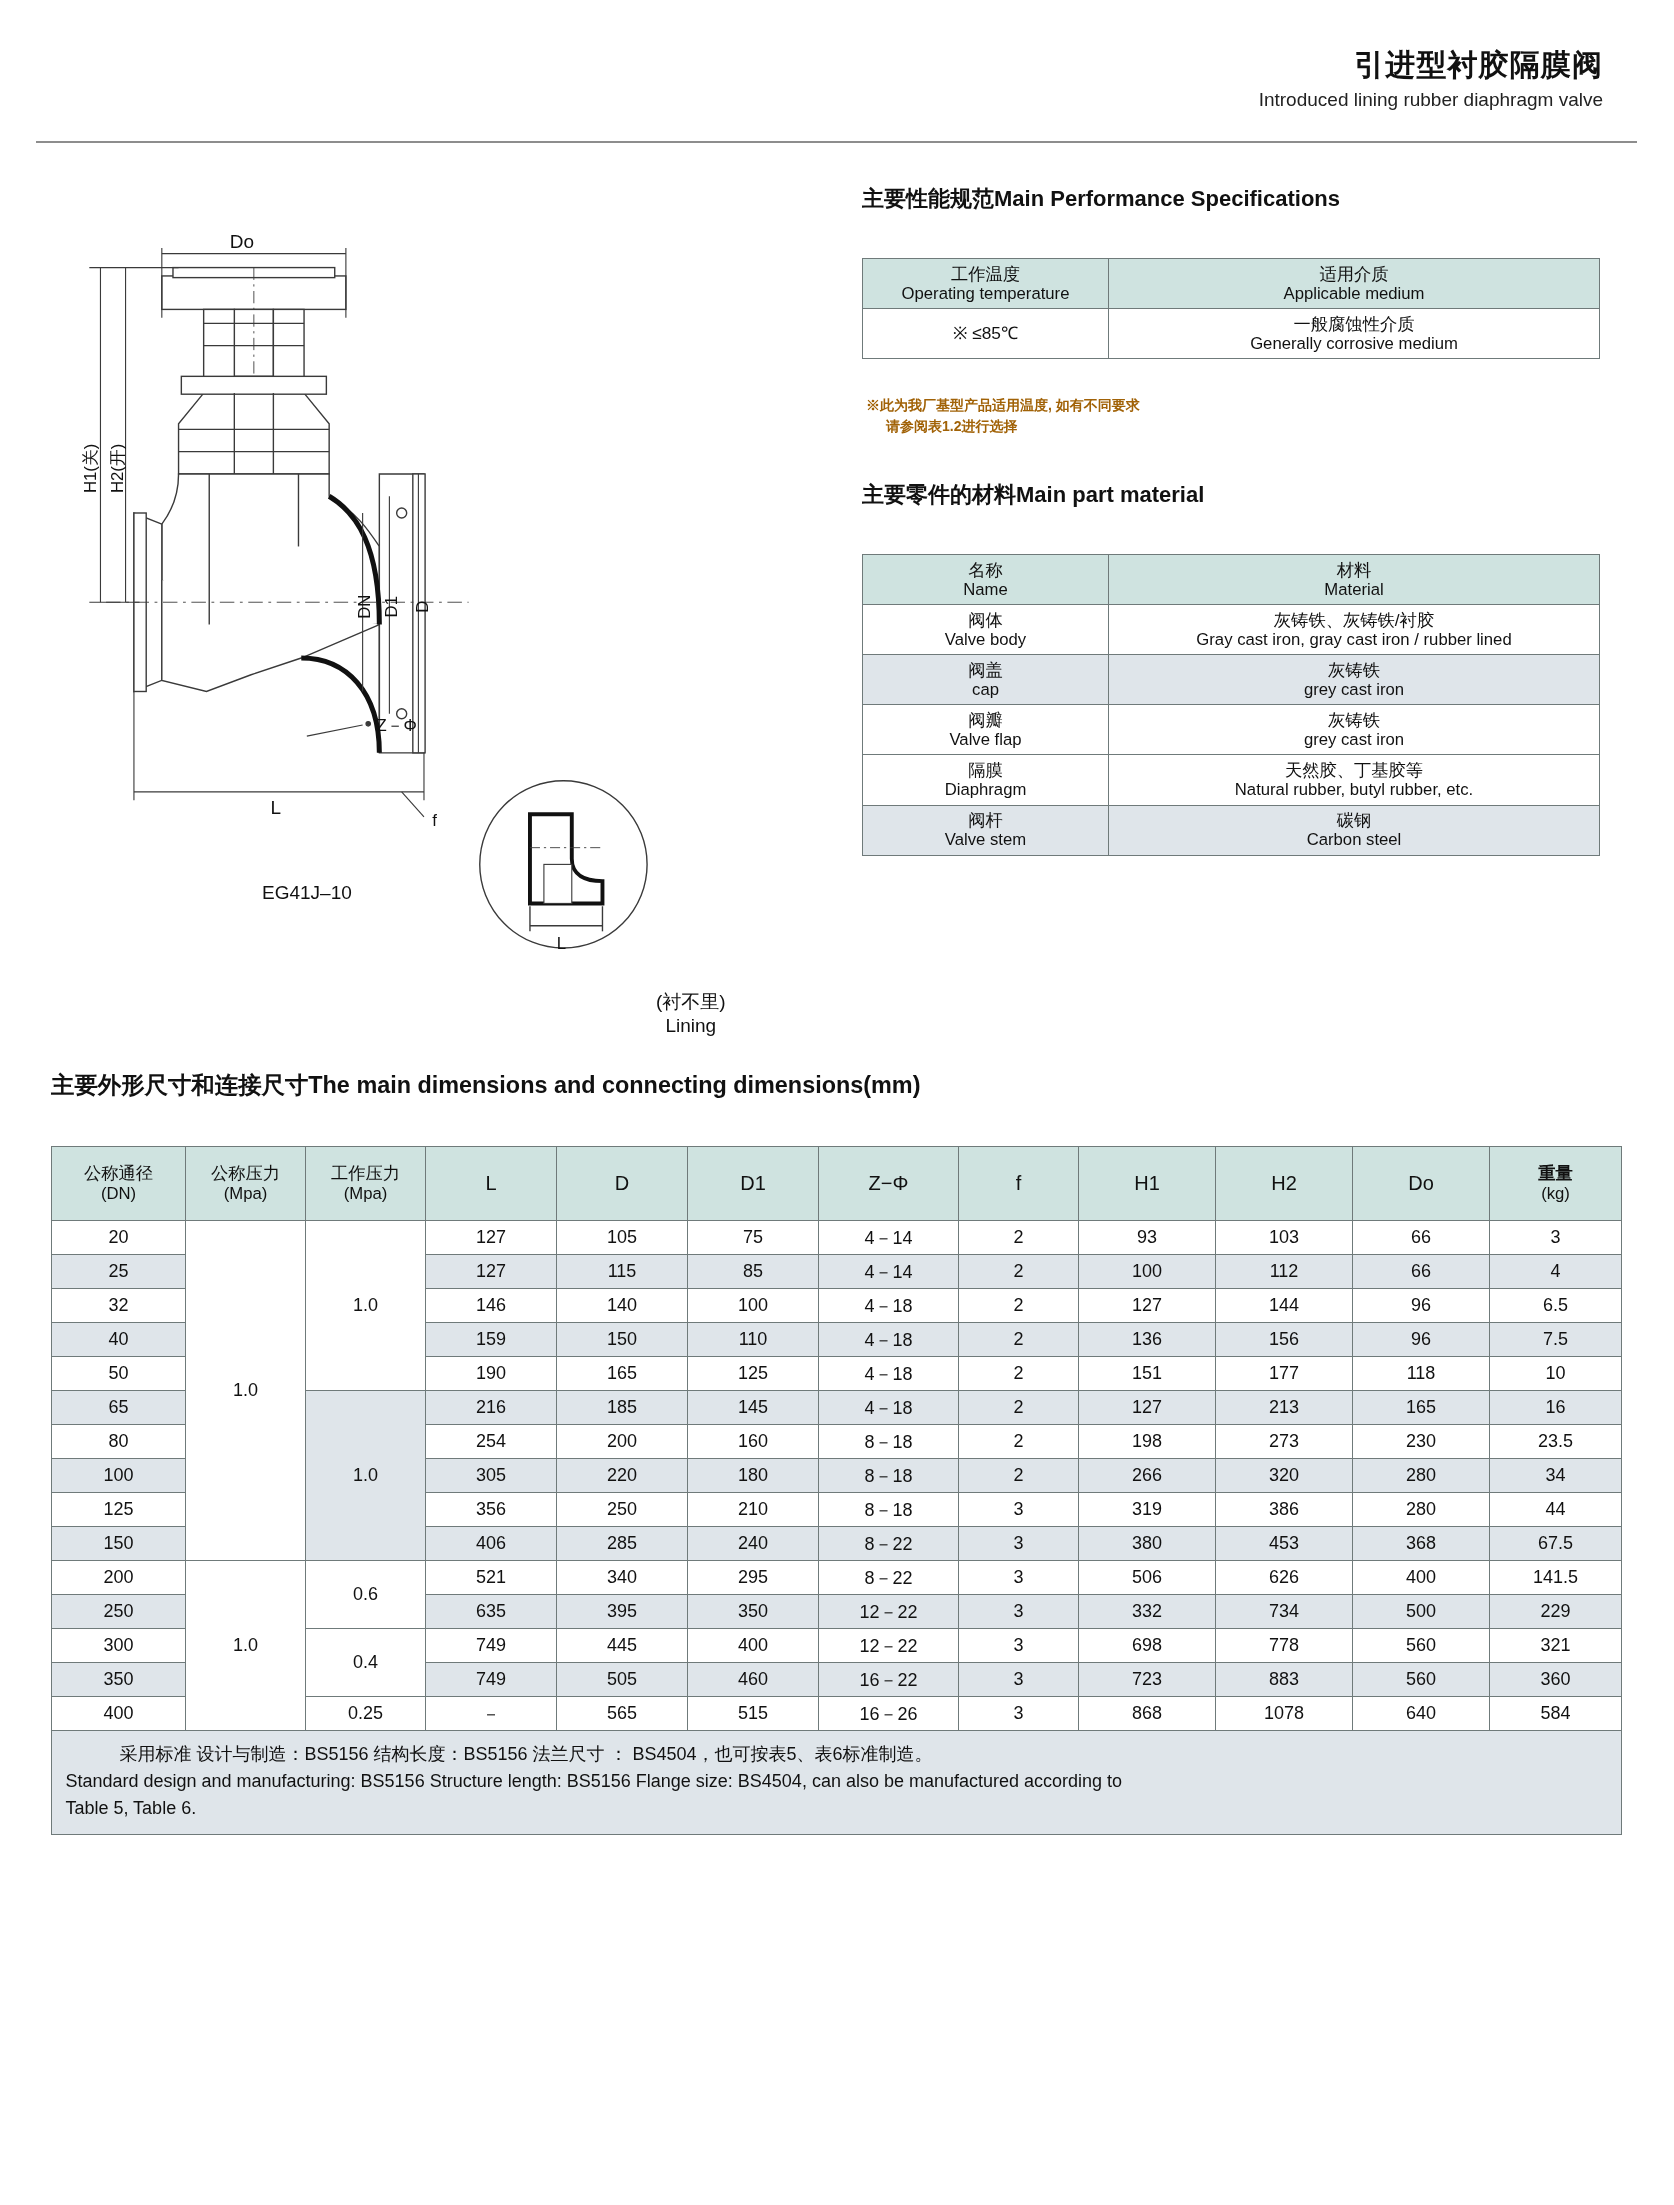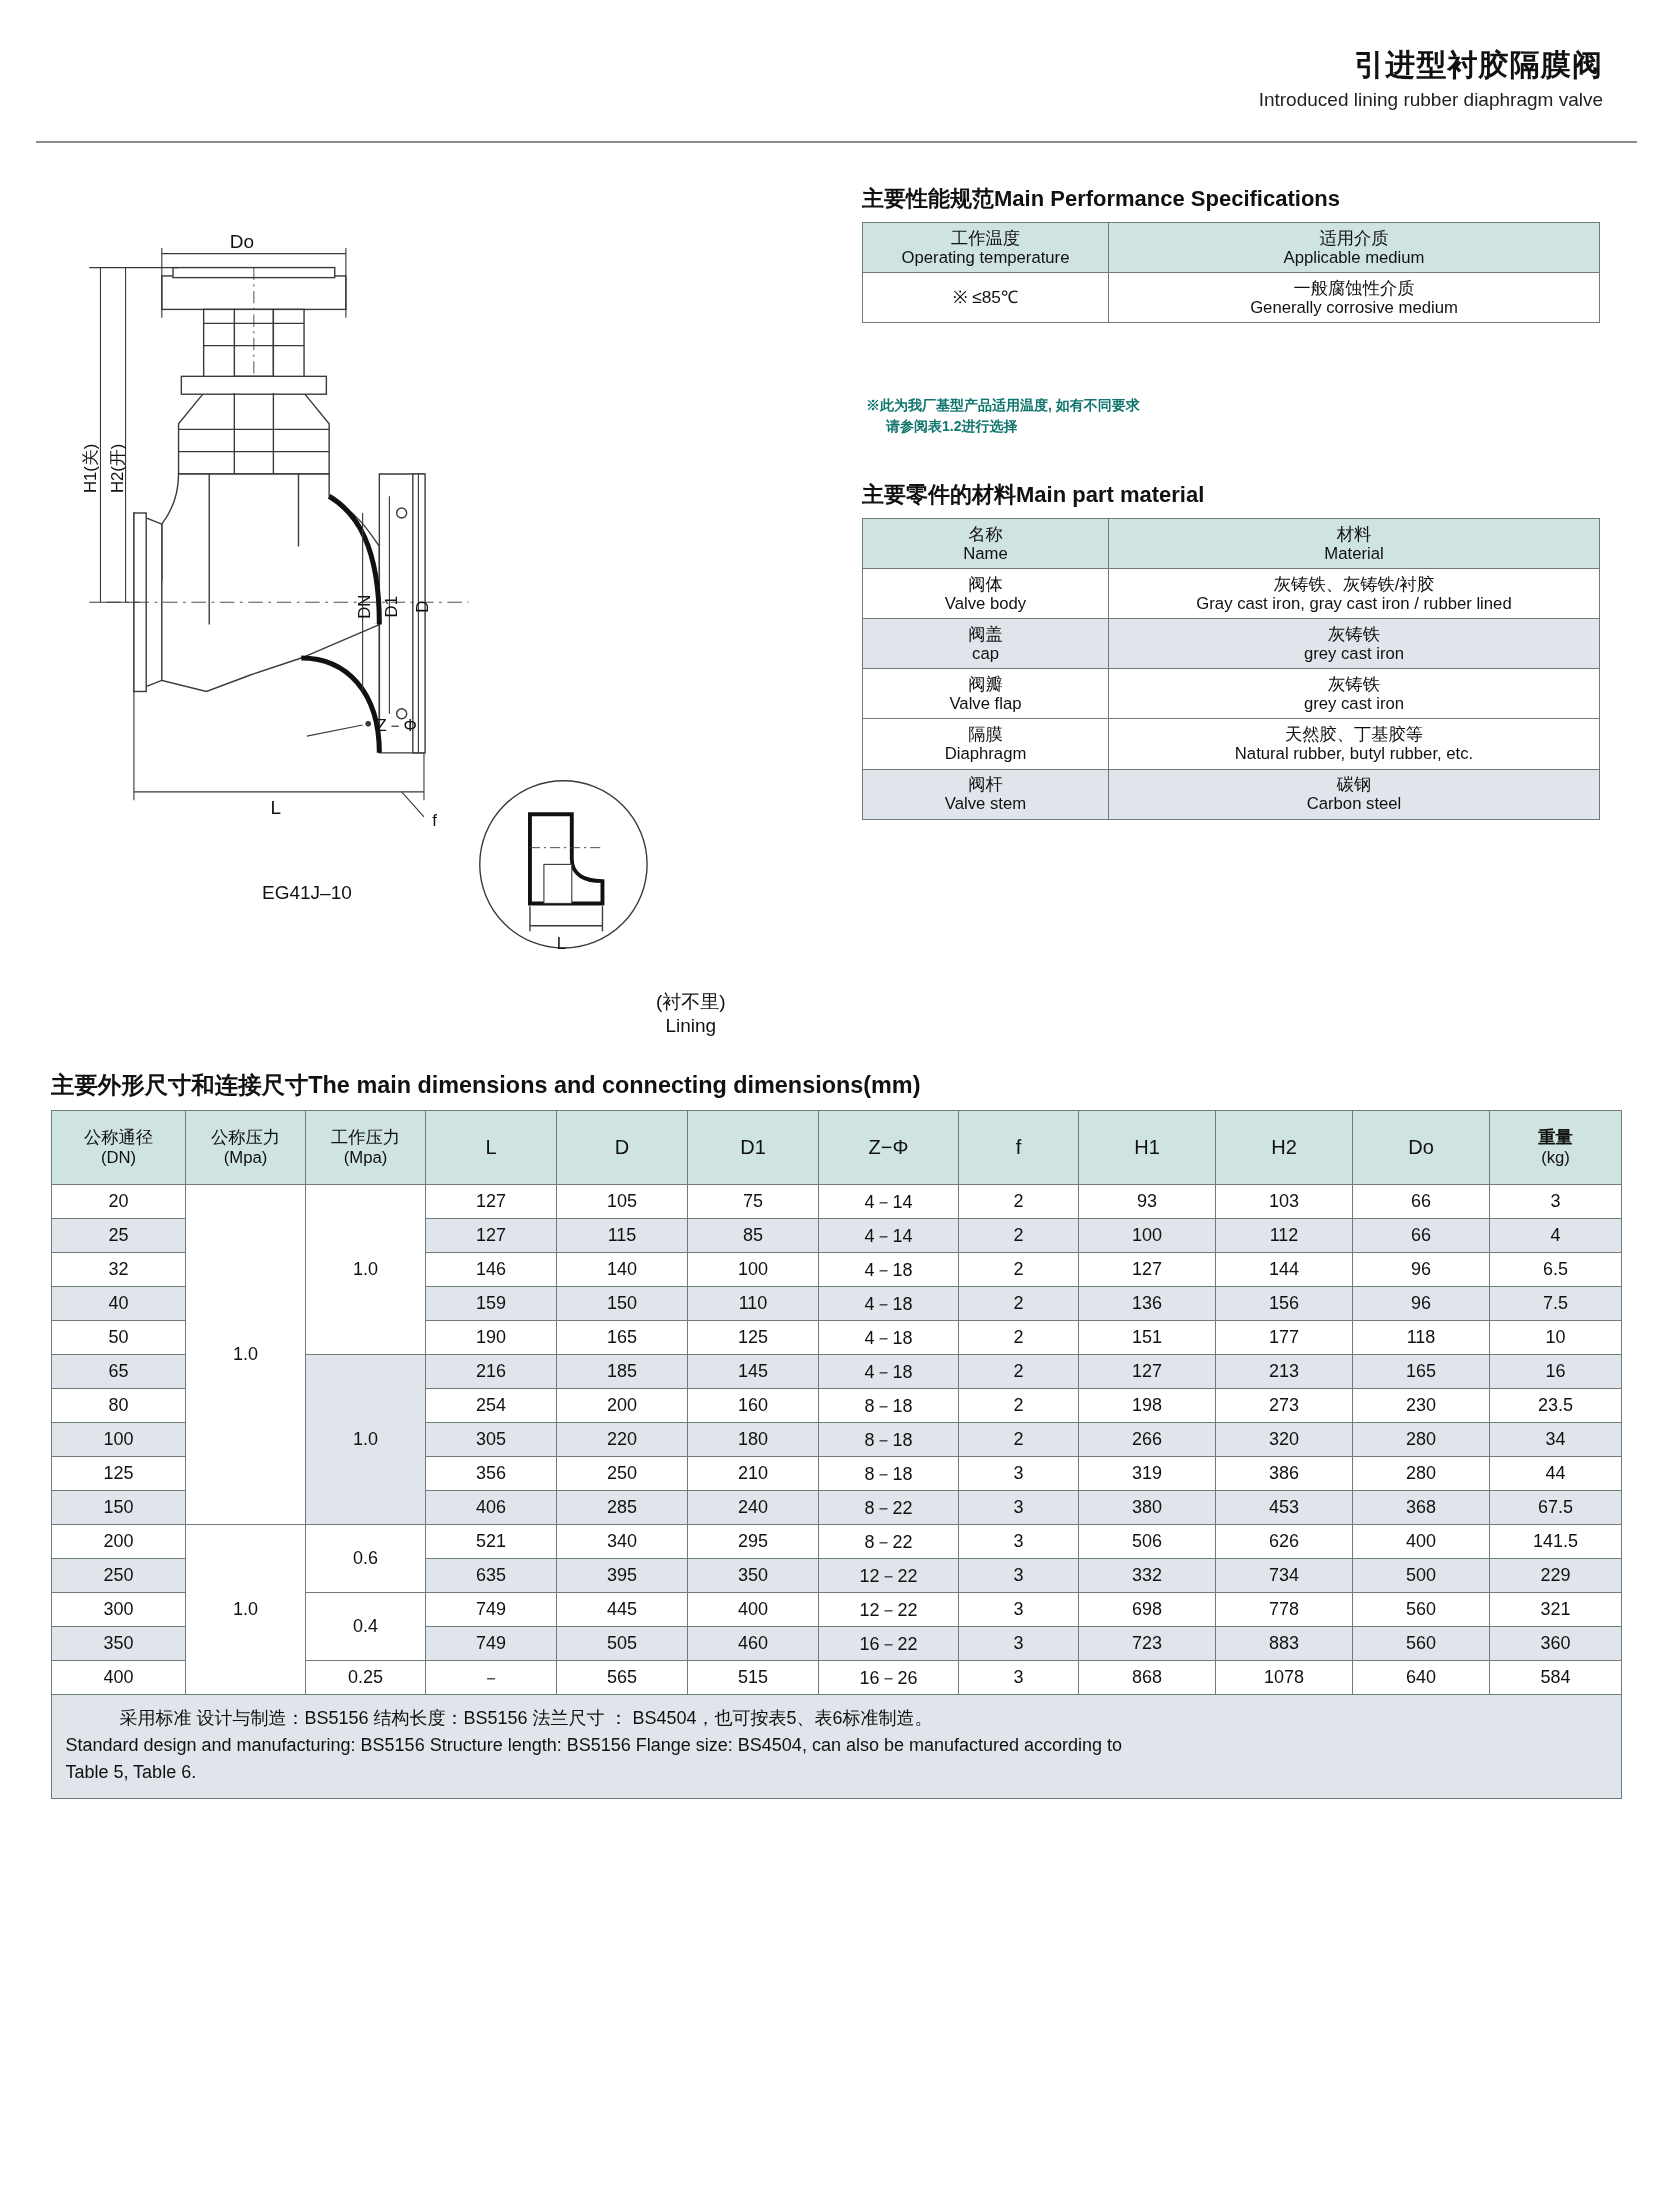--- a/index.html
+++ b/index.html
@@ -67,20 +67,21 @@
   }
   #perf-head { left: 862px; top: 184px; }
   #mat-head  { left: 862px; top: 480px; }
   #dim-head  { left: 51px;  top: 1069px; font-size: 23.4px; }
 
   
   table.tbl {
     border-collapse: collapse;
     position: absolute;
     table-layout: fixed;
+    margin-top: 36px;
   }
   table.tbl td, table.tbl th {
     border: 1.1px solid #6f7a7a;
     text-align: center;
     vertical-align: middle;
     font-weight: normal;
     color: #111;
   }
   .hdr-cell {
     background: #cfe3e0;
@@ -97,21 +98,21 @@
     width: 737px;
   }
   #perf-table td { height: 31px; padding: 4.5px 2.2px; }
 
   .note {
     position: absolute;
     left: 866px;
     top: 375px;
     font-size: 14px;
     line-height: 1.45;
-    color: #0f766e;
+    color: #a16207;
     white-space: pre-line;
     font-weight: bold;
   }
   .note .l2 { padding-left: 20px; display:block; }
 
   
   #mat-table {
     left: 862px;
     top: 518px;
     width: 737px;

